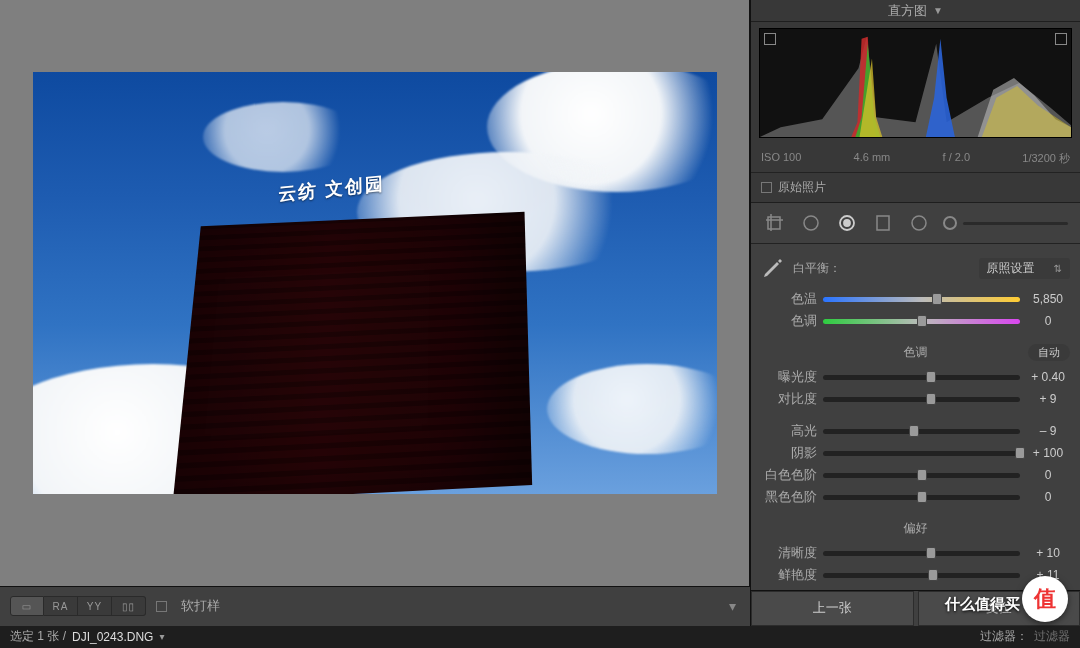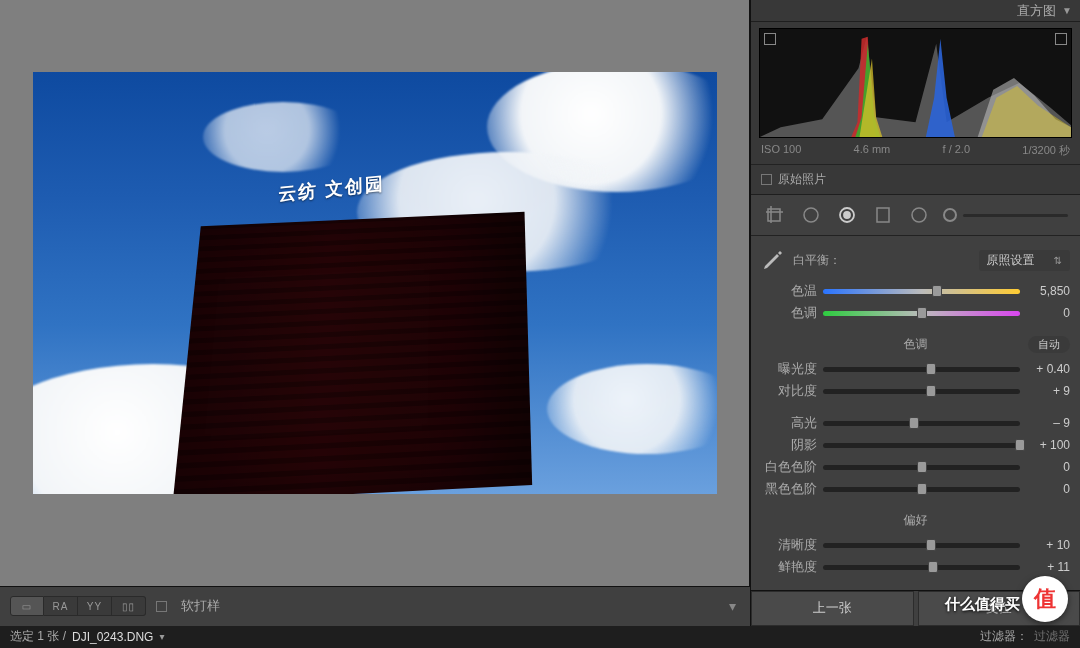--- a/index.html
+++ b/index.html
@@ -34,48 +34,48 @@
     transform-origin:bottom center;
     background: repeating-linear-gradient(0deg,#5c1f27 0 8px,#43151b 8px 14px),
                 linear-gradient(90deg,#4a1820,#6a222c 40%,#4a1820 100%);
     background-blend-mode:multiply;
     box-shadow:inset -40px 0 60px rgba(0,0,0,.35);
   }
   .sign{position:absolute;left:245px;top:105px;color:#fff;font-size:18px;font-weight:600;
     transform:rotate(-6deg) skewX(-5deg);text-shadow:0 1px 2px rgba(0,0,0,.5);letter-spacing:2px;white-space:pre;}
   
   .right{width:330px;flex:0 0 330px;display:flex;flex-direction:column;background:var(--bg2);border-left:1px solid #111;}
-  .panel-header{height:22px;display:flex;align-items:center;justify-content:flex-end;padding:0 8px;gap:6px;border-bottom:1px solid #1e1e1e;background:var(--bg1);font-size:13px;color:var(--text2);}
+  .panel-header{height:22px;display:flex;align-items:center;justify-content:center;padding:0 8px;gap:6px;border-bottom:1px solid #1e1e1e;background:var(--bg1);font-size:13px;color:var(--text2);}
   .tri{font-size:10px;color:#999;}
   .hist-box{padding:6px 8px 4px;background:var(--bg1);}
   .hist{height:110px;background:#111;position:relative;border:1px solid #000;overflow:hidden;}
   .hist svg{position:absolute;inset:0;width:100%;height:100%;}
   .clip{position:absolute;top:4px;width:12px;height:12px;border:1px solid #888;}
   .clip.l{left:4px}.clip.r{right:4px}
-  .meta-row{display:flex;justify-content:space-between;font-size:11px;color:var(--text3);padding:5px 2px 2px;}
+  .meta-row{display:flex;justify-content:space-between;font-size:11px;color:var(--text3);padding:5px 2px 2px;margin-top:8px;}
   .orig-row{display:flex;align-items:center;gap:6px;font-size:12px;color:var(--text2);padding:6px 10px;background:var(--bg1);border-top:1px solid #222;border-bottom:1px solid #1e1e1e;}
   .cbx{width:11px;height:11px;border:1px solid #777;}
   
   .toolstrip{display:flex;align-items:center;gap:12px;padding:8px 12px;background:var(--bg2);border-bottom:1px solid #222;}
   .tool{width:24px;height:24px;display:flex;align-items:center;justify-content:center;color:#888;border-radius:3px;}
   .tool.sel{color:#ddd;}
   .tool svg,.tool .shape{width:20px;height:20px;}
   .amount-slider{flex:1;display:flex;align-items:center;gap:6px;}
   .amount-slider .dot{width:14px;height:14px;border:2px solid #888;border-radius:50%;}
   .amount-slider .bar{flex:1;height:3px;background:#2a2a2a;border-radius:2px;position:relative;}
   
   .basic{flex:1;overflow:hidden;background:var(--bg2);font-size:12px;position:relative;}
   .basic-inner{padding:6px 10px 60px;}
   .wb-row{display:flex;align-items:center;gap:8px;padding:6px 0 8px;}
   .picker{width:24px;height:24px;color:#bbb;}
   .wb-label{flex:1;color:var(--text2);}
   .wb-val{display:flex;align-items:center;gap:19px;color:var(--text);background:#3a3a3a;padding:2px 8px;border-radius:3px;}
   .slider-row{display:flex;align-items:center;height:22px;gap:6px;}
   .slider-row .lab{width:56px;text-align:right;color:var(--text2);font-size:13px;}
-  .slider-row .val{width:44px;text-align:right;color:var(--text);font-size:12px;}
+  .slider-row .val{width:44px;text-align:center;color:var(--text);font-size:12px;}
   .track{flex:1;height:5px;border-radius:3px;position:relative;background:#222;}
   .thumb{position:absolute;top:50%;width:10px;height:12px;background:#9a9a9a;border:1px solid #444;border-radius:2px;transform:translate(-50%,-50%);}
   .grad-temp{background:linear-gradient(90deg,#2a74ff,#bbb 50%,#ffcc33);}
   .grad-tint{background:linear-gradient(90deg,#2ecc40,#bbb 50%,#d946ef);}
   .sect{display:flex;align-items:center;justify-content:center;gap:6px;margin:10px 0 4px;height:20px;color:var(--text2);position:relative;background:var(--bg2);}
   .sect .title{padding:0 6px;background:var(--bg2);}
   .sect .auto{position:absolute;right:0;background:#3a3a3a;color:var(--text);padding:1px 10px;border-radius:9px;font-size:11px;}
   .divider{height:10px;}
   
   .foot-left{height:40px;background:var(--bg2);border-top:1px solid #111;display:flex;align-items:center;padding:0 10px;gap:10px;}

